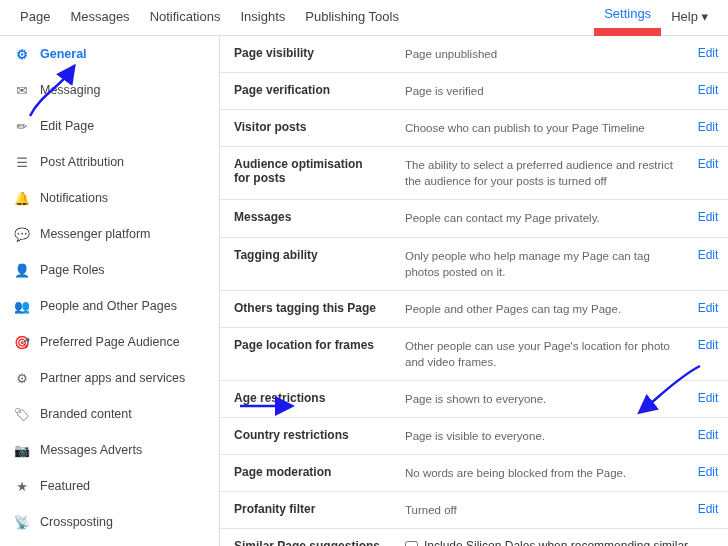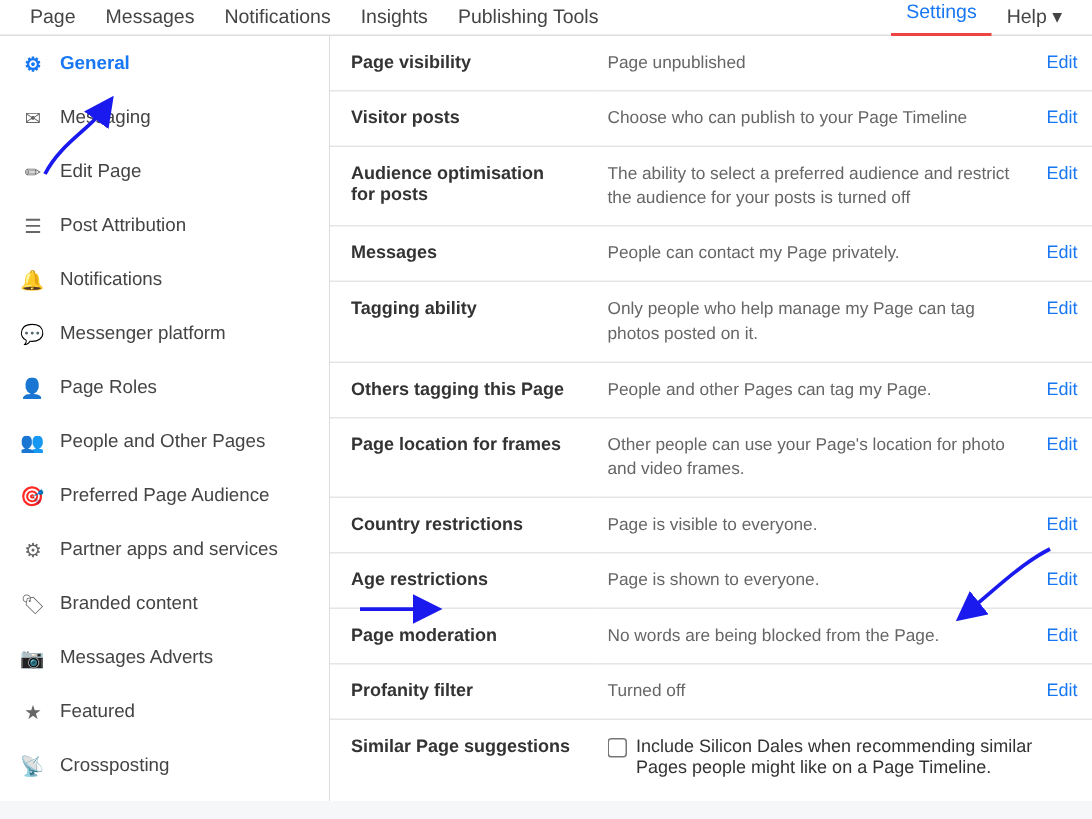--- a/index.html
+++ b/index.html
@@ -12,21 +12,21 @@
       height: 546px;
       overflow: hidden;
     }
 
     
     .top-nav {
       display: flex;
       align-items: center;
       background: #fff;
       border-bottom: 1px solid #ddd;
-      height: 24px;
+      height: 36px;
       padding: 0 10px;
       font-size: 13px;
     }
     .top-nav-item {
       padding: 0 10px;
       height: 36px;
       display: flex;
       align-items: center;
       color: #444;
       cursor: pointer;
@@ -242,20 +242,25 @@
     <main class="main-content">
       <table class="settings-table">
         <tbody>
 
           <tr>
             <td class="col-label">Page visibility</td>
             <td class="col-value">Page unpublished</td>
             <td class="col-edit"><a class="edit-link">Edit</a></td>
           </tr>
 
+          <tr>
+            <td class="col-label">Page verification</td>
+            <td class="col-value">Page is verified</td>
+            <td class="col-edit"><a class="edit-link">Edit</a></td>
+          </tr>
 
           <tr>
             <td class="col-label">Visitor posts</td>
             <td class="col-value">Choose who can publish to your Page Timeline</td>
             <td class="col-edit"><a class="edit-link">Edit</a></td>
           </tr>
 
           <tr>
             <td class="col-label">Audience optimisation for posts</td>
             <td class="col-value">The ability to select a preferred audience and restrict the audience for your posts is turned off</td>
@@ -280,28 +285,28 @@
             <td class="col-edit"><a class="edit-link">Edit</a></td>
           </tr>
 
           <tr>
             <td class="col-label">Page location for frames</td>
             <td class="col-value">Other people can use your Page's location for photo and video frames.</td>
             <td class="col-edit"><a class="edit-link">Edit</a></td>
           </tr>
 
           <tr>
+            <td class="col-label">Age restrictions</td>
+            <td class="col-value">Page is shown to everyone.</td>
+            <td class="col-edit"><a class="edit-link">Edit</a></td>
+          </tr>
+
+          <tr>
             <td class="col-label">Country restrictions</td>
             <td class="col-value">Page is visible to everyone.</td>
-            <td class="col-edit"><a class="edit-link">Edit</a></td>
-          </tr>
-
-          <tr>
-            <td class="col-label">Age restrictions</td>
-            <td class="col-value">Page is shown to everyone.</td>
             <td class="col-edit"><a class="edit-link">Edit</a></td>
           </tr>
 
           <tr>
             <td class="col-label">Page moderation</td>
             <td class="col-value">No words are being blocked from the Page.</td>
             <td class="col-edit"><a class="edit-link">Edit</a></td>
           </tr>
 
           <tr>

